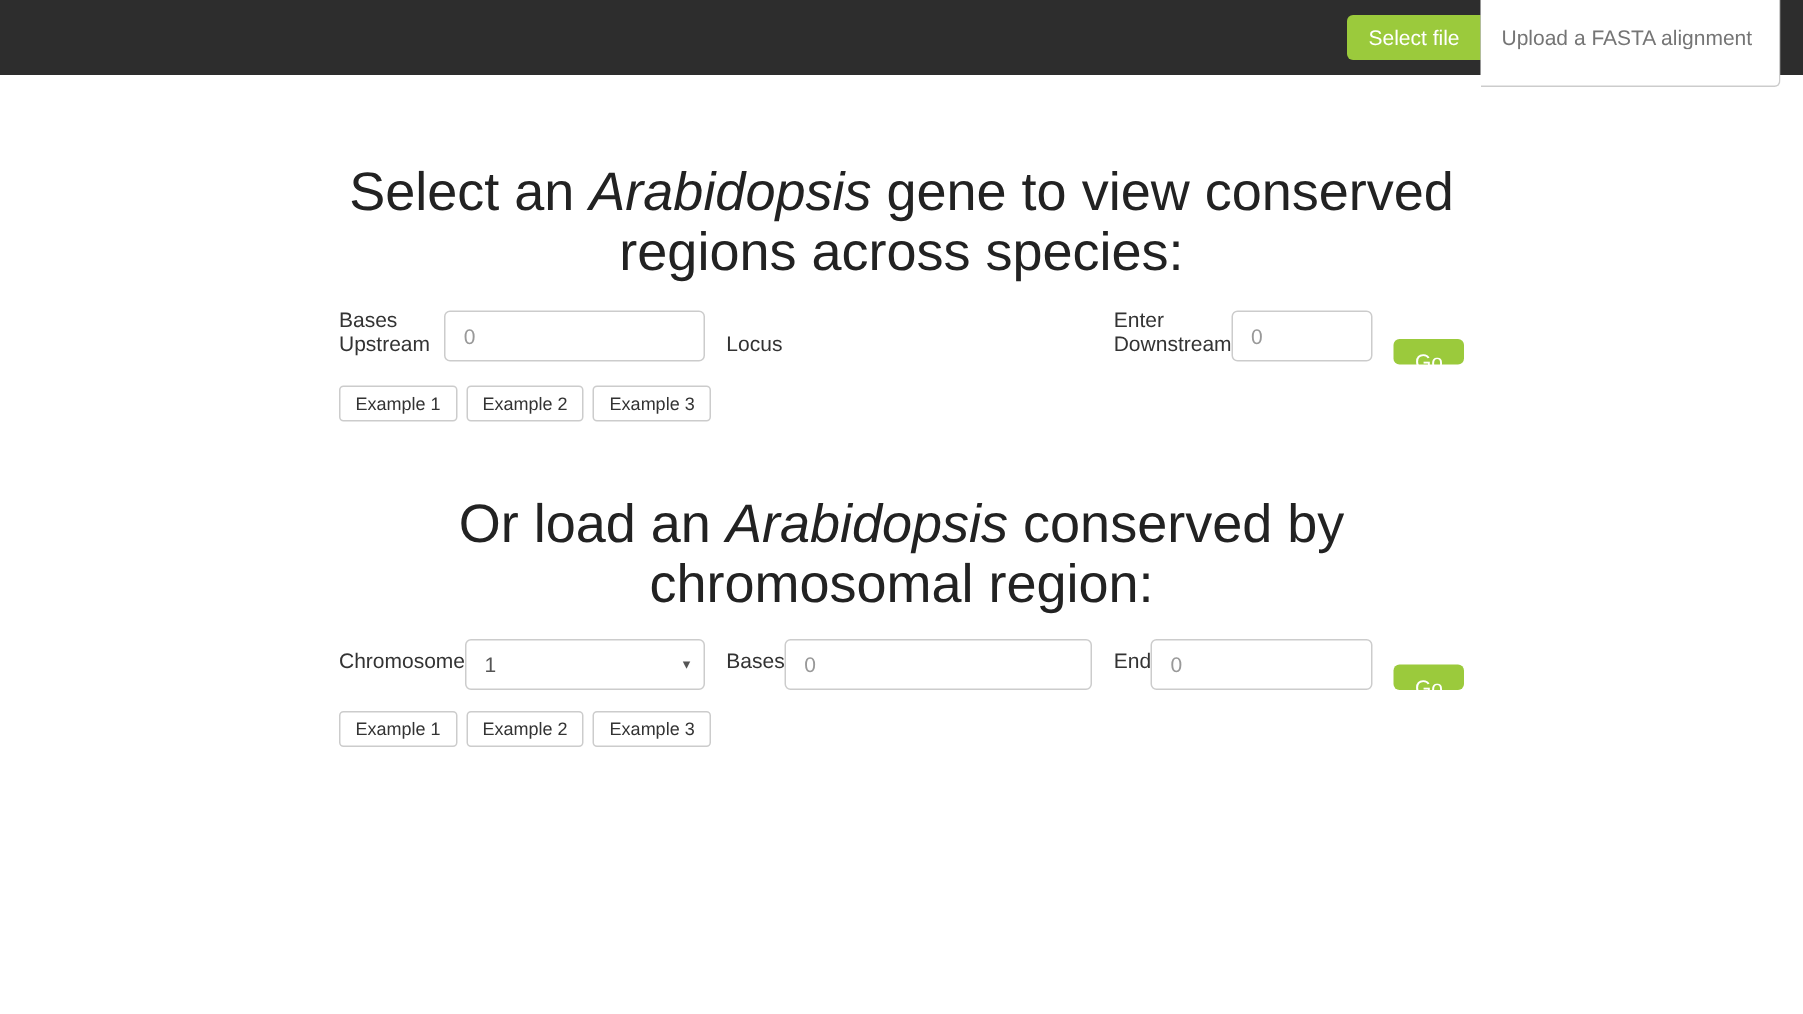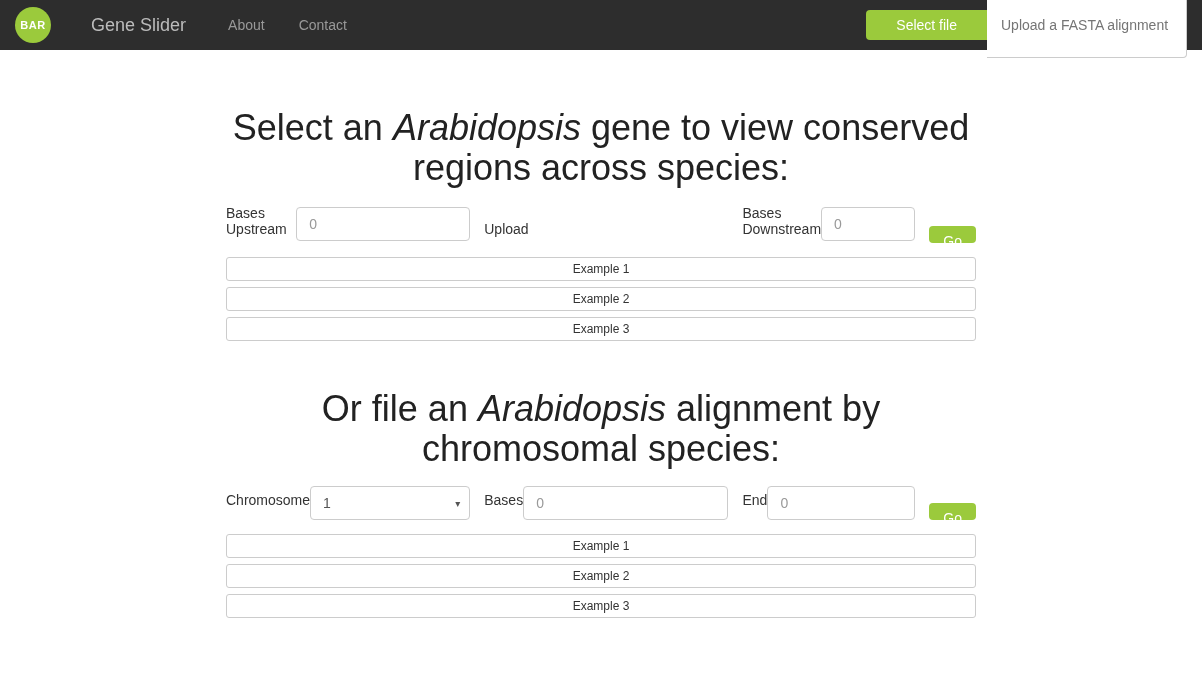--- a/index.html
+++ b/index.html
@@ -54,21 +54,21 @@
     }
     .navbar-right {
       margin-left: auto;
       display: flex;
       align-items: center;
     }
     .select-file-btn {
       background: #9bca3c;
       color: #fff;
       border: none;
-      padding: 7px 30px;
+      padding: 7px 14px;
       border-radius: 4px 0 0 4px;
       font-size: 14px;
       cursor: pointer;
     }
     .upload-input {
       padding: 24px 14px;
       border: 1px solid #ccc;
       border-left: none;
       border-radius: 0 4px 4px 0;
       font-size: 14px;
@@ -134,24 +134,23 @@
       color: #fff;
       border: none;
       padding: 7px 14px;
       border-radius: 4px;
       font-size: 14px;
       cursor: pointer;
       height: 17px;
     }
     .example-row {
       display: flex;
-      justify-content: center;
+      justify-content: flex-start;
       gap: 6px;
       margin-top: 14px;
-      flex-direction: column;
     }
     .example-btn {
       background: #fff;
       border: 1px solid #ccc;
       border-radius: 3px;
       padding: 4px 10px;
       font-size: 12px;
       color: #333;
       cursor: pointer;
     }
@@ -177,63 +176,55 @@
       font-size: 10px;
     }
     .section2 {
       margin-top: 48px;
     }
   </style>
 </head>
 <body>
 
 <div class="navbar">
-  <div class="navbar-left">
-    <div class="logo-circle">
-      <span>BAR</span>
-    </div>
-    <span class="brand">Gene Slider</span>
-    <a class="nav-link">About</a>
-    <a class="nav-link">Contact</a>
-  </div>
   <div class="navbar-right">
     <button class="select-file-btn">Select file</button>
     <input type="text" class="upload-input" placeholder="Upload a FASTA alignment" style="">
   </div>
 </div>
 
 <div class="container">
 
   <h2 class="section-heading">
     <span>Select an </span><em>Arabidopsis</em><span> gene to view conserved regions across species:</span>
   </h2>
 
   <div class="form-row">
     <div class="form-group col-upstream">
       <label class="form-label">Bases Upstream</label>
       <input class="form-control" type="text" placeholder="0" style="">
     </div>
     <div class="form-group col-locus">
-      <label class="form-label">Upload</label>
+      <label class="form-label">Locus</label>
     </div>
     <div class="form-group col-downstream">
-      <label class="form-label">Bases Downstream</label>
+      <label class="form-label">Enter Downstream</label>
       <input class="form-control" type="text" placeholder="0" style="">
     </div>
     <button class="go-btn">Go</button>
   </div>
 
   <div class="example-row">
     <button class="example-btn">Example 1</button>
     <button class="example-btn">Example 2</button>
     <button class="example-btn">Example 3</button>
   </div>
 
   <h2 class="section-heading section2">
-    <span>Or file an </span><em>Arabidopsis</em><span> alignment by chromosomal species:</span>
+    <span>Or load an </span><em>Arabidopsis</em><span> conserved by chromosomal region:</span>
   </h2>
 
   <div class="form-row">
     <div class="form-group col-chromosome">
       <label class="form-label">Chromosome</label>
       <div class="select-wrapper">
         <select class="form-control">
           <option>1</option>
         </select>
       </div>

